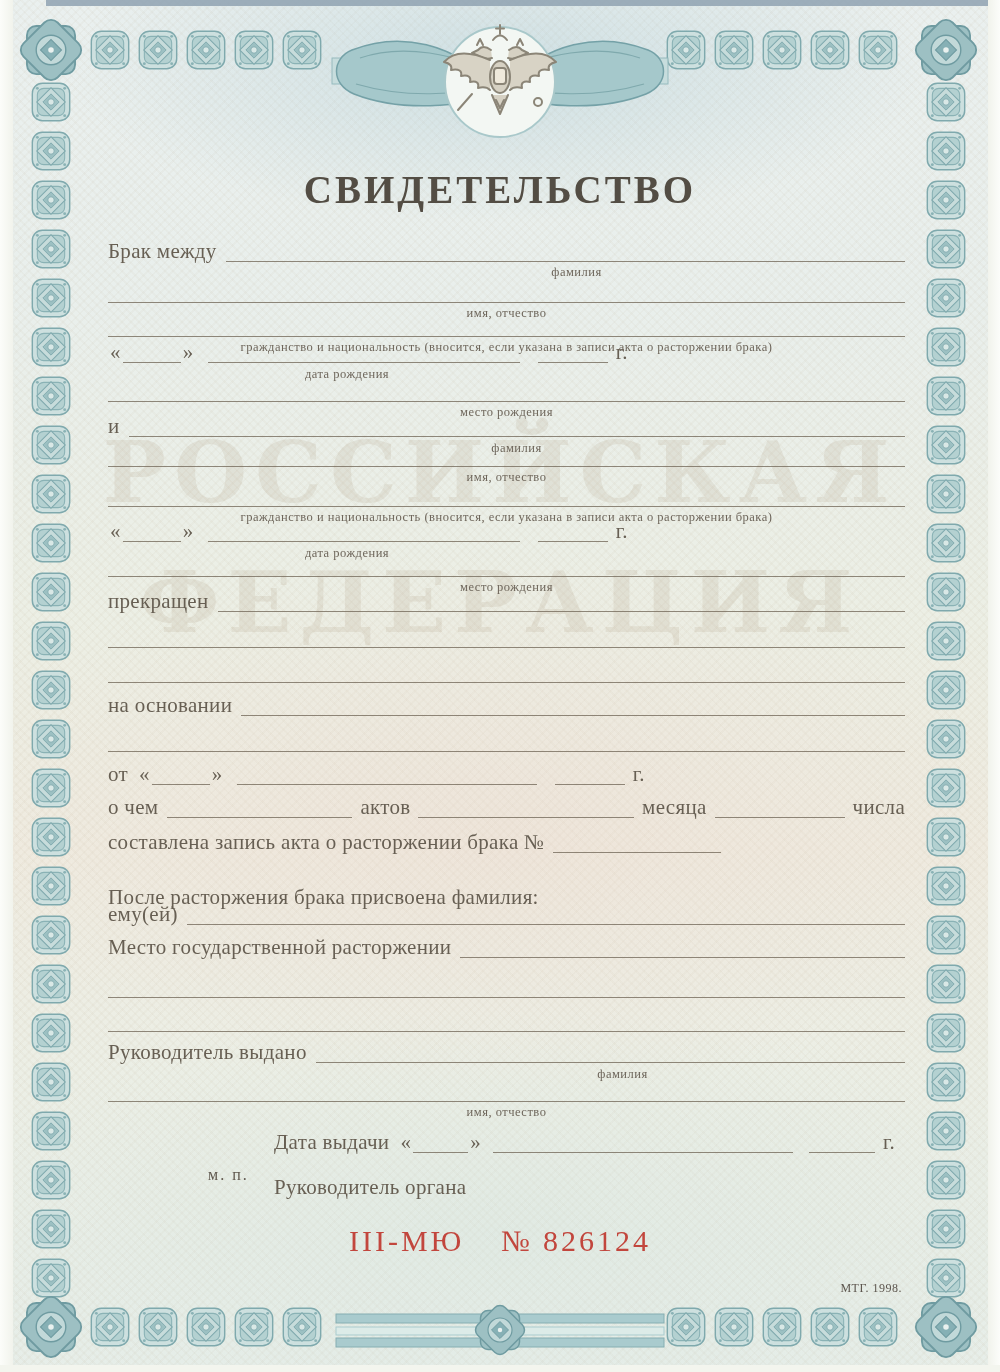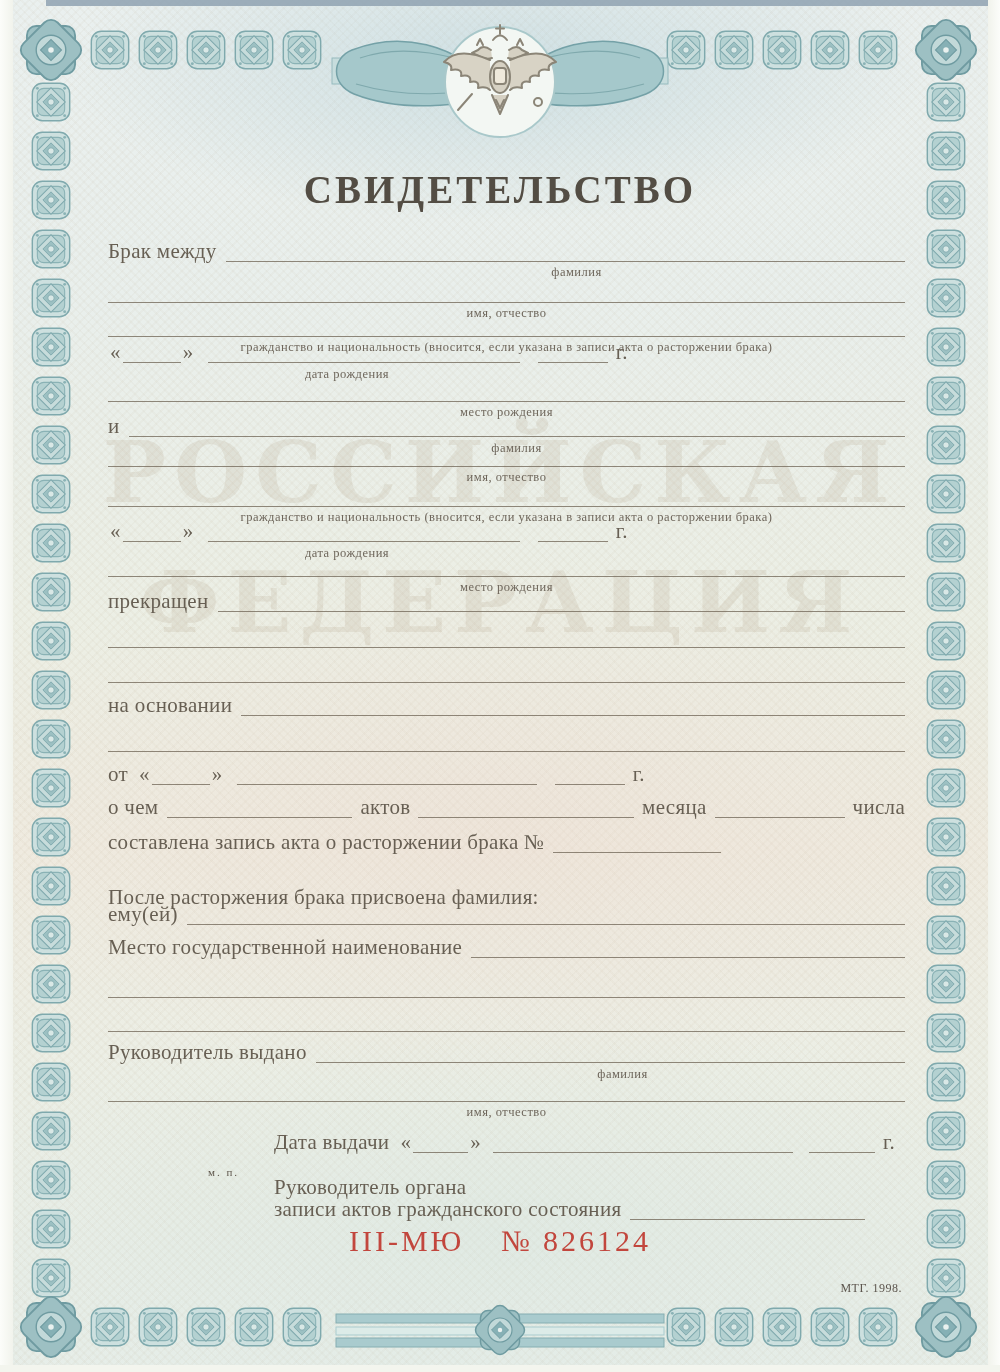--- a/index.html
+++ b/index.html
@@ -24,21 +24,21 @@
   .title{position:absolute;left:0;right:0;top:118px;z-index:4;text-align:center;
          font-weight:bold;font-size:39px;line-height:47px;letter-spacing:3px;word-spacing:12px;color:#534d44;margin-top:48px;}
   .content{position:absolute;left:108px;width:797px;top:0;height:1372px;z-index:4;}
   .r{position:absolute;left:0;right:0;height:24px;display:flex;align-items:flex-end;font-size:21px;letter-spacing:.3px;}
   .r.narrow{right:auto;}
   .lbl{white-space:nowrap;padding-right:9px;line-height:1;}
   .lbl.after{padding:0 0 0 8px;}
   .q{line-height:1;padding:0 2px;}
   .ln{flex:1 1 auto;height:100%;border-bottom:1.4px solid rgba(118,107,92,.8);}
   .cap{position:absolute;z-index:4;font-size:12.5px;letter-spacing:.5px;text-align:center;color:#6e665b;line-height:1.1;}
-  .mp{position:absolute;z-index:4;left:208px;top:1166px;font-size:11px;letter-spacing:2px;color:#5f574d;}
+  .mp{position:absolute;z-index:4;left:208px;top:1166px;font-size:16px;letter-spacing:2px;color:#5f574d;}
   .serial{position:absolute;z-index:4;left:0;right:0;top:1224px;text-align:center;
           font-size:30px;letter-spacing:3px;color:#c2463d;}
   .serial span{margin:0 13px;}
   .imprint{position:absolute;z-index:4;right:98px;top:1281px;font-size:12px;letter-spacing:.5px;color:#5c554d;}
 </style>
 </head>
 <body>
 
 <div class="page">
 
@@ -305,21 +305,21 @@
     <div class="r narrow" style="top:884px">
       <span class="lbl">После расторжения брака присвоена фамилия:</span>
     </div>
 
     <div class="r" style="top:901px">
       <span class="lbl">ему(ей)</span>
       <span class="ln"></span>
     </div>
 
     <div class="r" style="top:934px">
-      <span class="lbl">Место государственной наименование</span>
+      <span class="lbl">Место государственной расторжении</span>
       <span class="ln"></span>
     </div>
 
     <div class="r" style="top:974px">
       <span class="ln"></span>
     </div>
 
     <div class="r" style="top:1008px">
       <span class="ln"></span>
     </div>
@@ -341,24 +341,20 @@
       <span class="ln" style="flex:0 0 55px"></span>
       <span class="q">»</span>
       <span class="ln" style="margin-left:10px"></span>
       <span class="ln" style="flex:0 0 66px;margin-left:16px"></span>
       <span class="lbl after">г.</span>
     </div>
 
     <div class="r narrow" style="top:1176px;left:166px;height:22px">
       <span class="lbl">Руководитель органа</span>
     </div>
-    <div class="r" style="top:1198px;left:166px;right:40px;height:22px">
-      <span class="lbl">записи актов гражданского состояния</span>
-      <span class="ln"></span>
-    </div>
   </div>
 
   <div class="mp">м. п.</div>
 
   <div class="serial">
     <span>III-МЮ</span>
     <span>№ 826124</span>
   </div>
 
   <div class="imprint">МТГ. 1998.</div>

